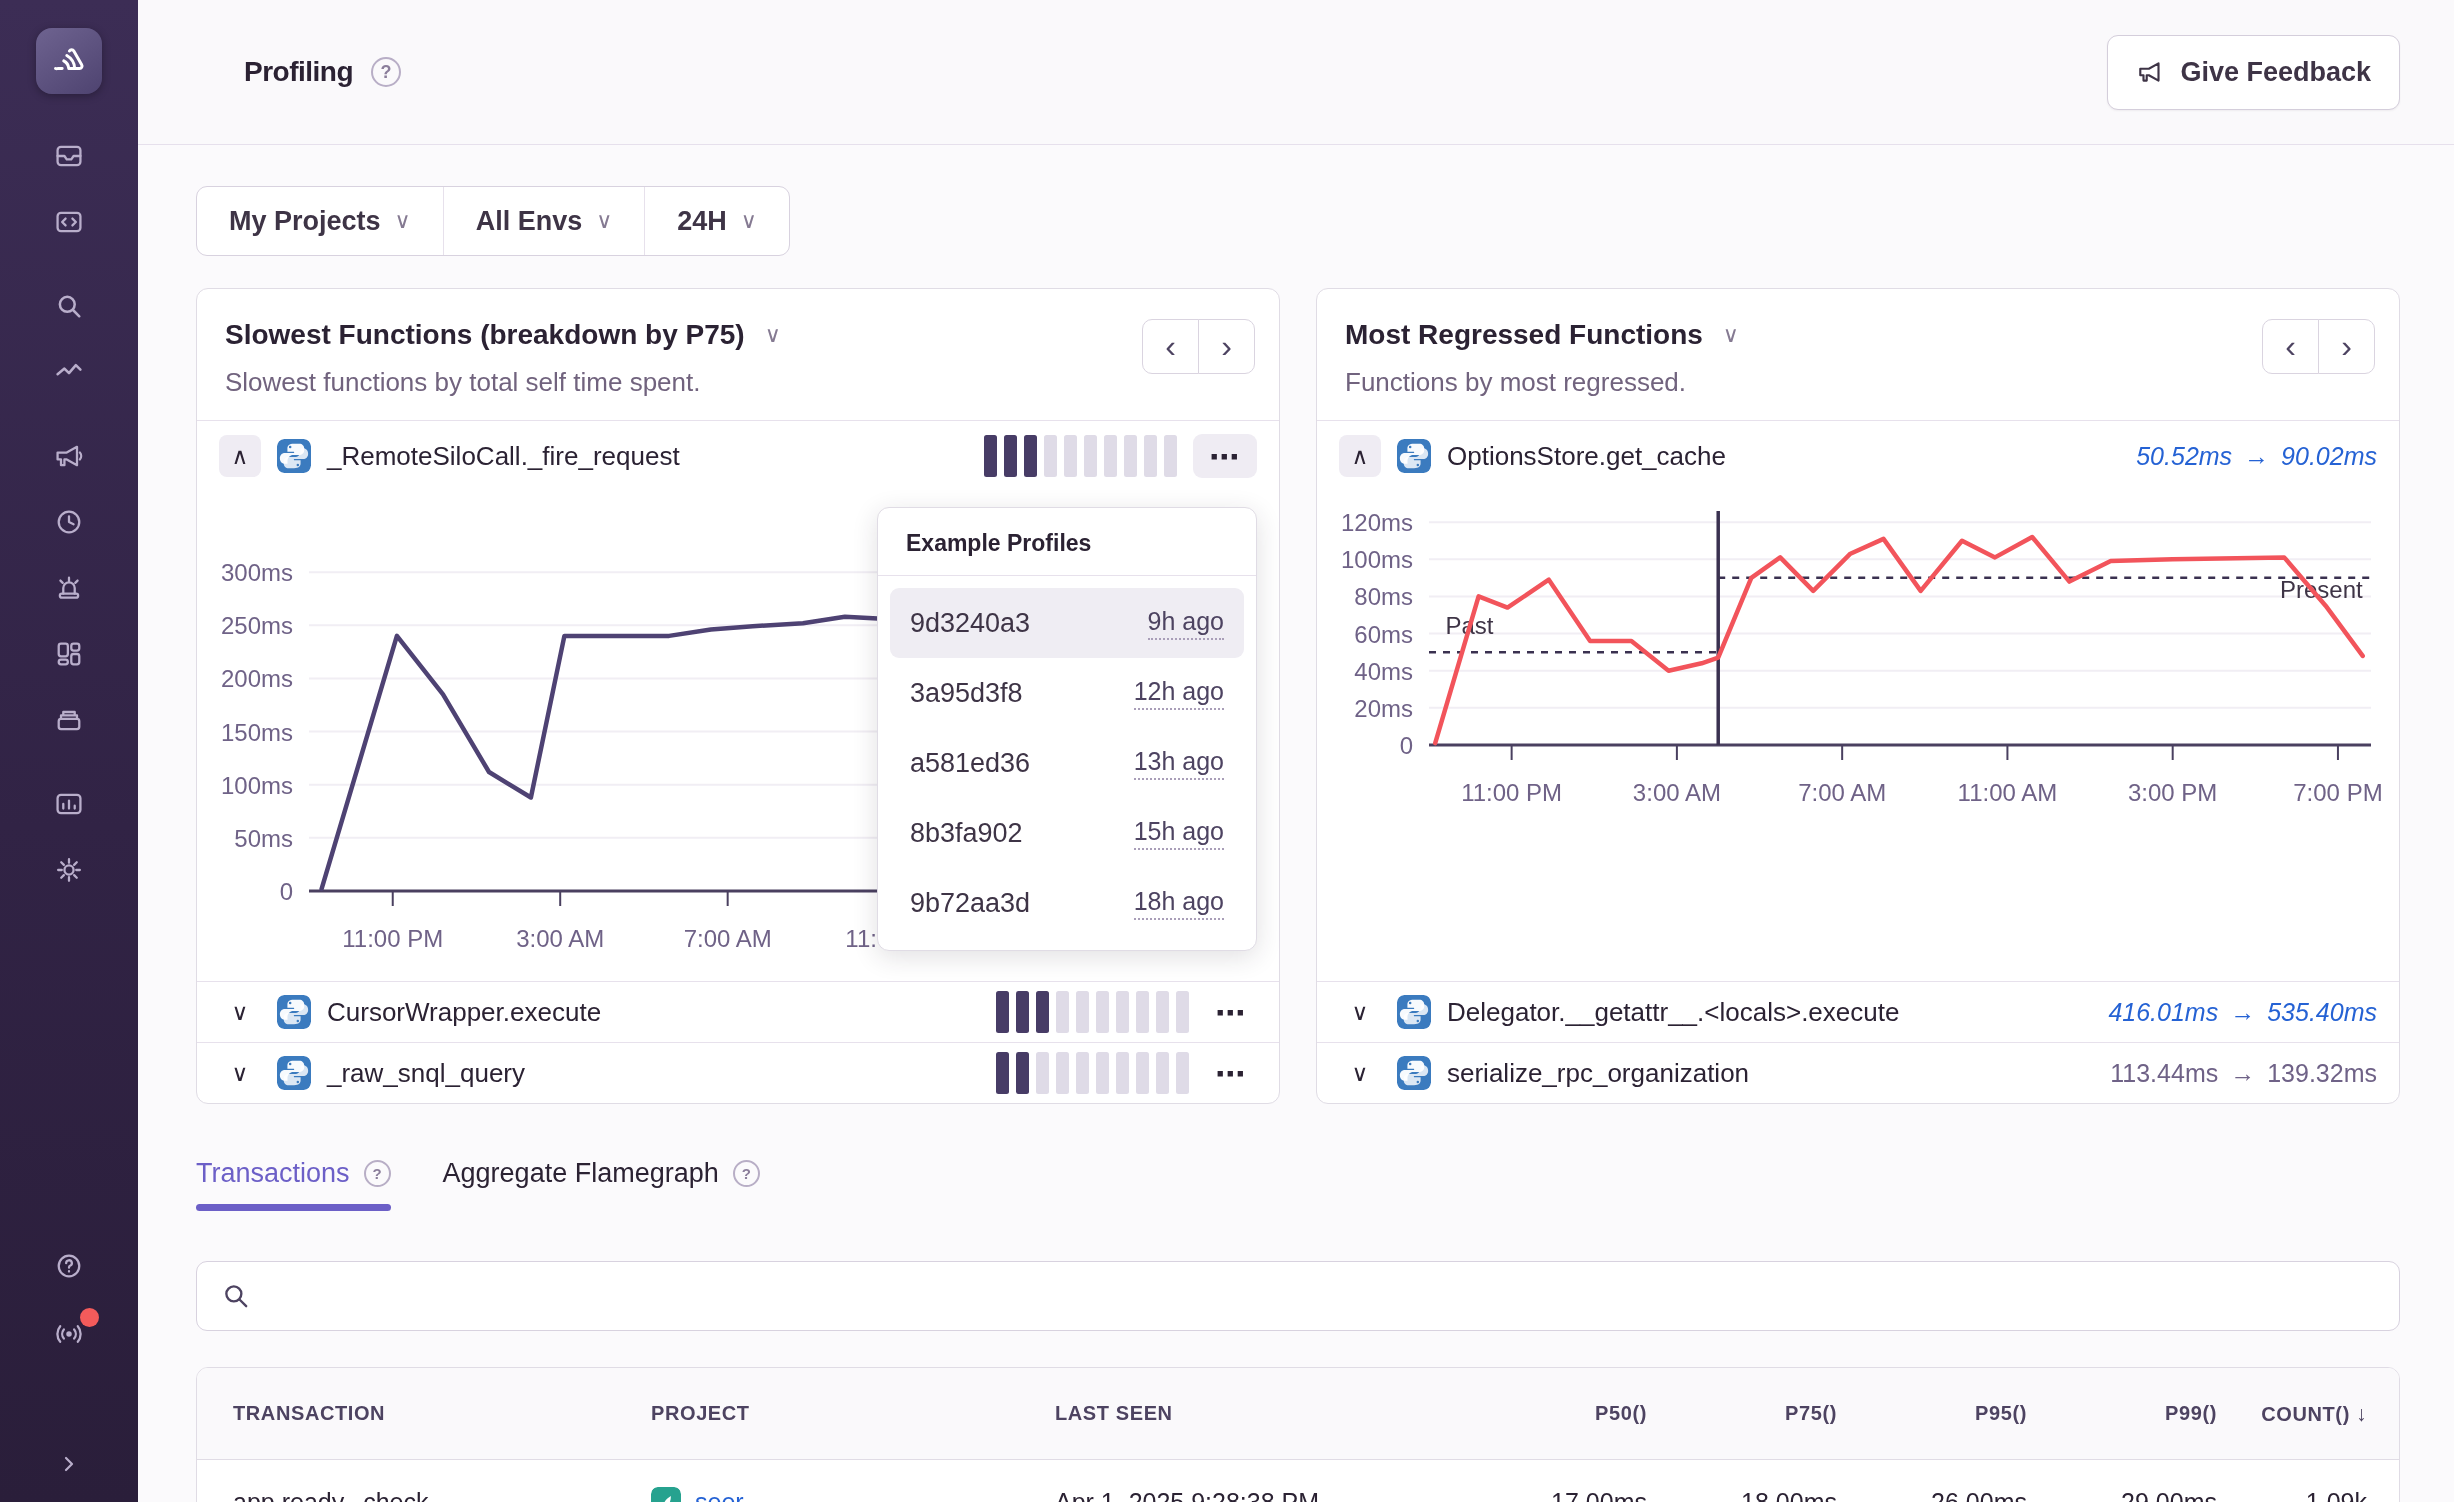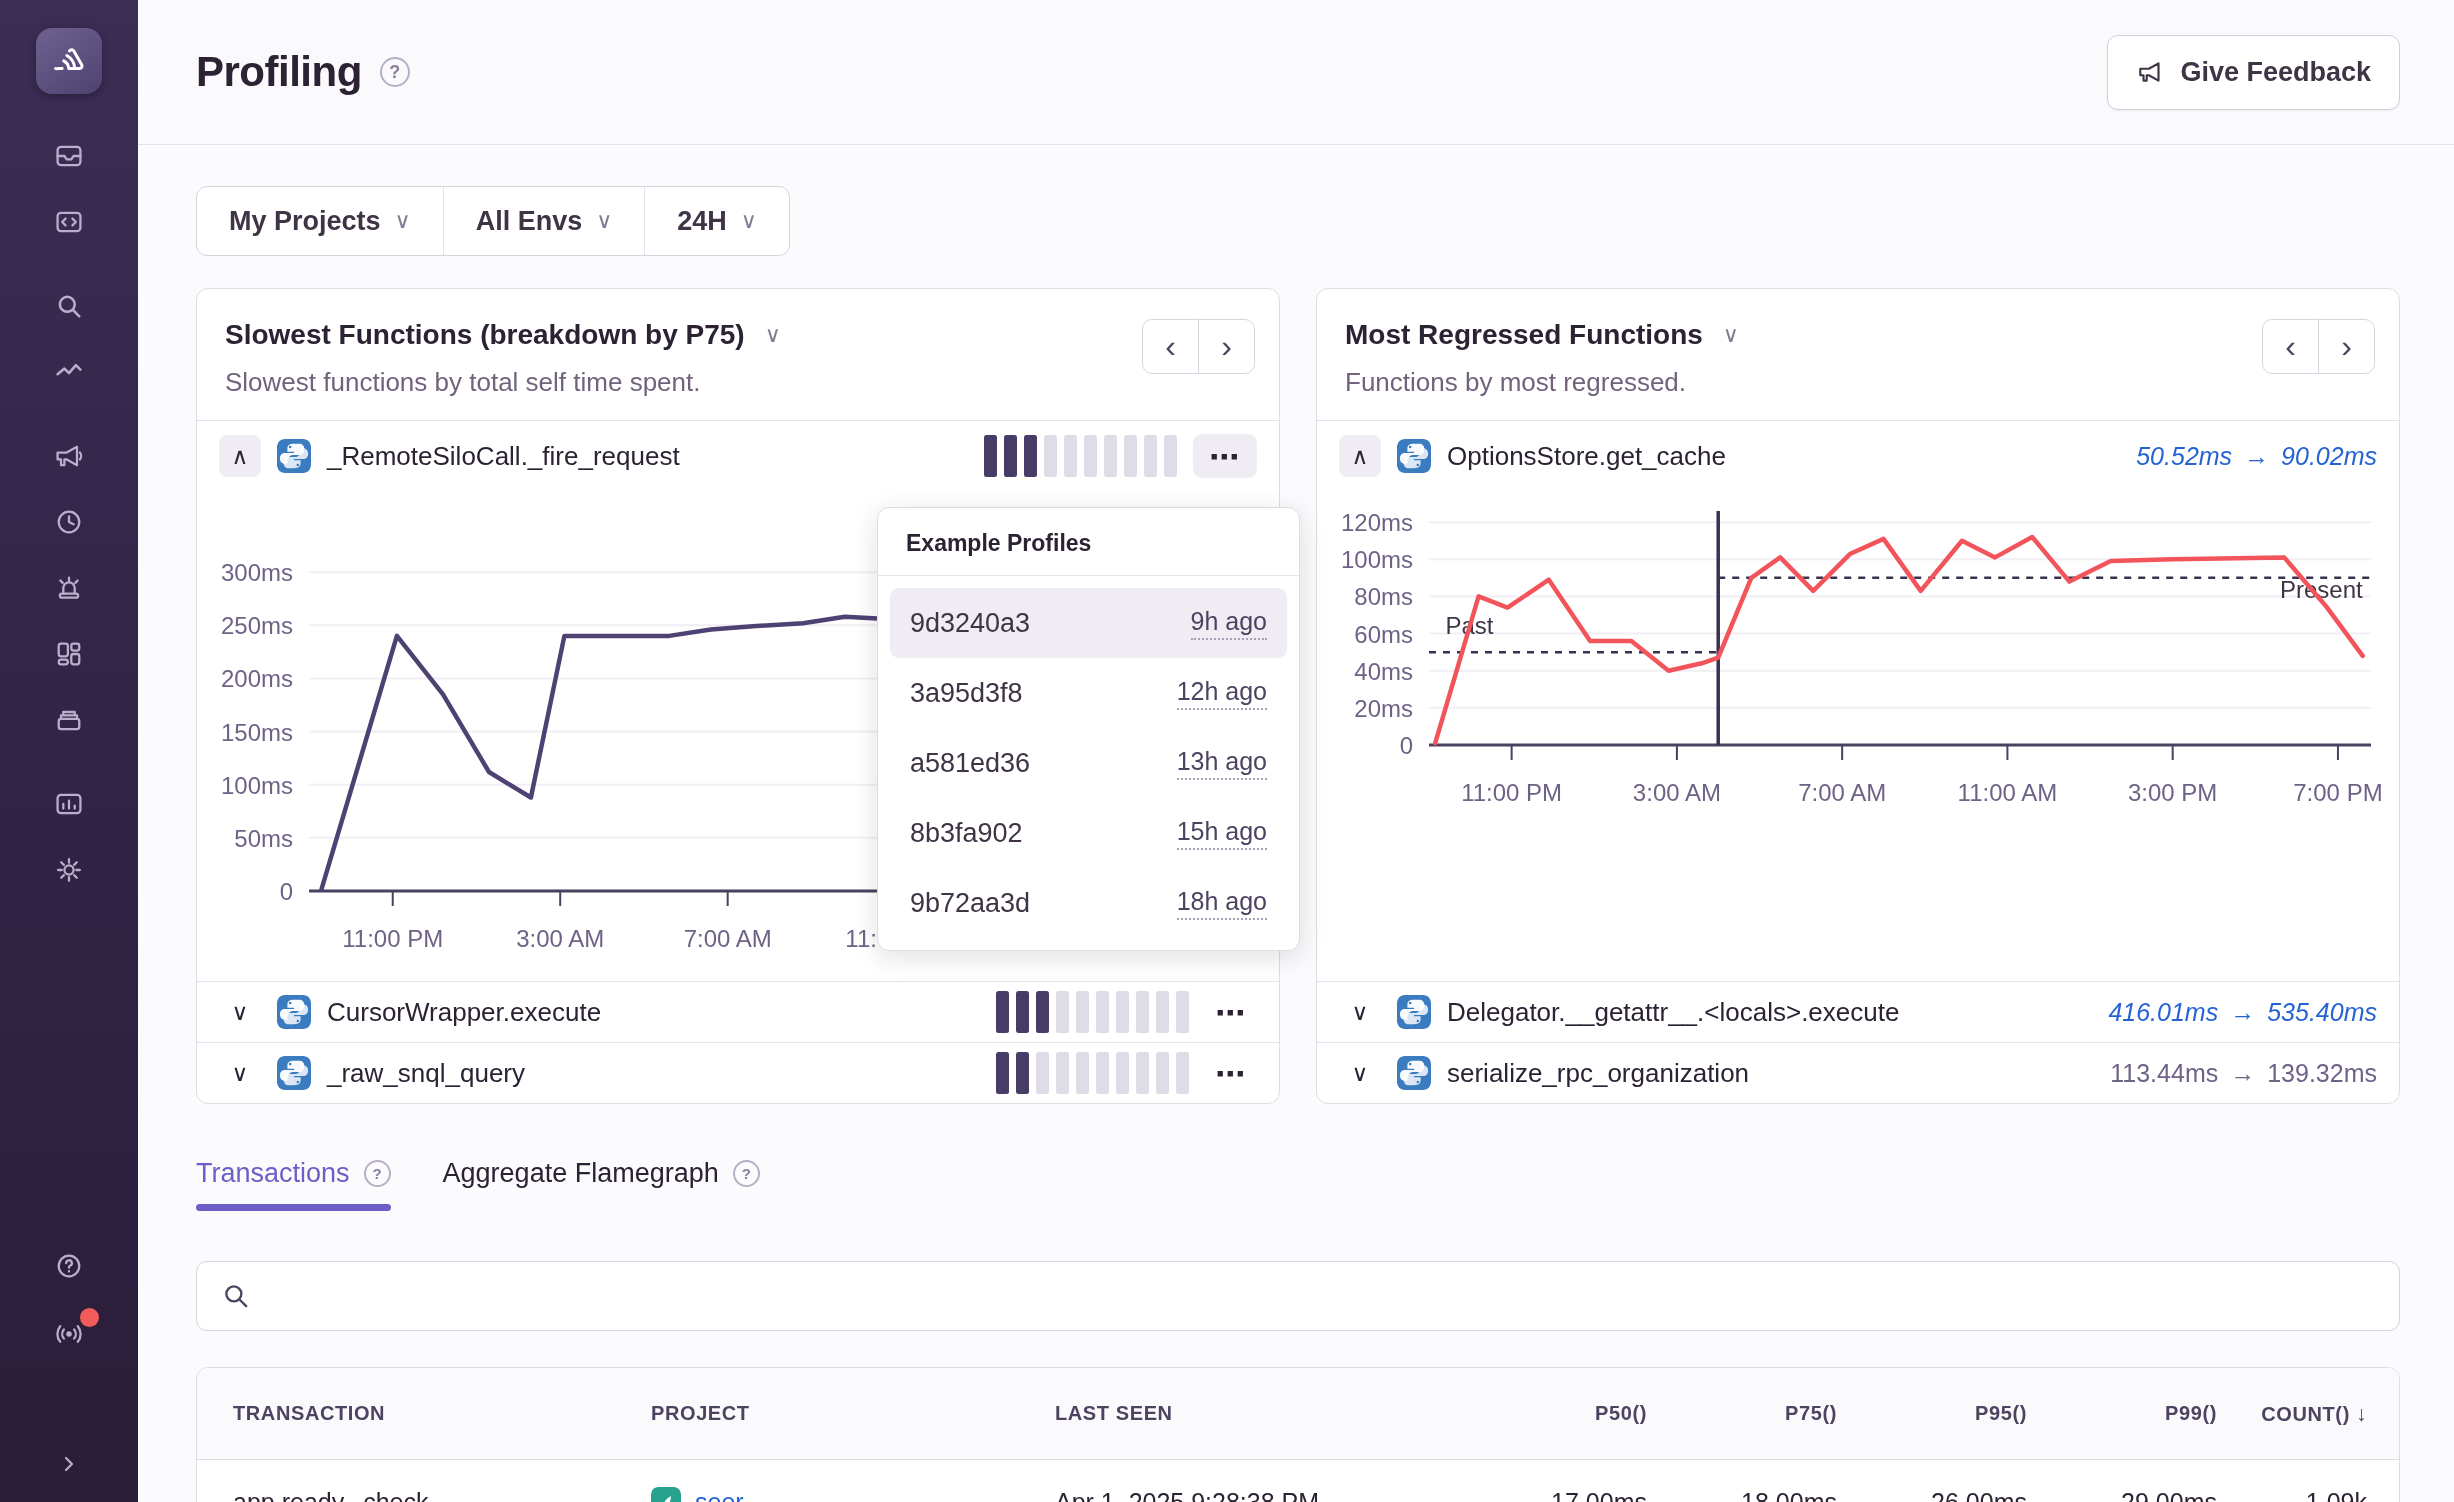--- a/index.html
+++ b/index.html
@@ -23,21 +23,21 @@
   .badge-wrap { position:relative; }
   .red-dot { position:absolute; top:-4px; right:-8px; width:19px; height:19px; border-radius:50%;
     background:#F45B5B; }
   .expand-ic { margin-top:62px; }
 
   
   .main { flex:1; display:flex; flex-direction:column; min-width:0; }
   .topbar { height:145px; flex:0 0 145px; background:#FAF9FB; border-bottom:1px solid #E6E0EC;
     display:flex; align-items:center; justify-content:space-between; padding:0 54px 0 58px; }
   .title-wrap { display:flex; align-items:center; gap:18px; }
-  .page-title { font-size:42px; font-weight:700; letter-spacing:-.5px; color:#2B2233; }
+  .page-title { font-size:28px; font-weight:700; letter-spacing:-.5px; color:#2B2233;margin-left:48px; }
   .help-circle { width:30px; height:30px; border-radius:50%; border:2px solid #B8AEC6; color:#8B7E9B;
     font-size:18px; font-weight:700; display:inline-flex; align-items:center; justify-content:center; }
   .feedback-btn { display:flex; align-items:center; gap:14px; height:75px; padding:0 28px;
     background:#fff; border:1px solid #D4CEDB; border-radius:11px; font-size:27px; font-weight:700;
     color:#3E3446; box-shadow:0 1px 2px rgba(43,34,51,.06); cursor:pointer;
     font-family:inherit; }
   .content { padding:0 54px 0 58px; }
 
   
   .filterbar { margin-top:41px; display:inline-flex; height:70px; background:#fff;
@@ -82,21 +82,21 @@
   .regress.link-blue span { color:#2562D4;font-style:italic; }
   .regress.link-blue .reg-arrow { color:#2562D4; }
   .regress.link-muted span, .regress.link-muted .reg-arrow { color:#6F6287; }
   .chart-region { flex:1 1 auto; position:relative; overflow:hidden; }
   .chart-region svg { display:block; }
   .chart-region.top-align { padding-top:6px; }
   text.tick { font-size:24px; fill:#6F6287; font-family:"Liberation Sans","DejaVu Sans",sans-serif; }
   text.chart-label { font-size:24px; fill:#3E3446; font-family:"Liberation Sans","DejaVu Sans",sans-serif; }
 
   
-  .dropdown { position:absolute; left:680px; top:218px; width:423px; background:#fff;
+  .dropdown { position:absolute; left:680px; top:218px; width:380px; background:#fff;
     border:1px solid #E0DCE5; border-radius:12px; box-shadow:0 6px 26px rgba(43,34,51,.14);
     z-index:30; }
   .dd-head { padding:22px 28px 18px; font-size:23px; font-weight:700; color:#2B2233;
     border-bottom:1px solid #E7E1EC; }
   .dd-body { padding:12px; }
   .dd-item { height:70px; display:flex; align-items:center; justify-content:space-between;
     padding:0 20px; border-radius:9px; cursor:pointer; }
   .dd-item.highlight { background:#EFEDF3; }
   .dd-id { font-size:27px; color:#3E3446; }
   .dd-age { font-size:25px; color:#4D4361; border-bottom:2px dotted #A99EB8; padding-bottom:2px; }

